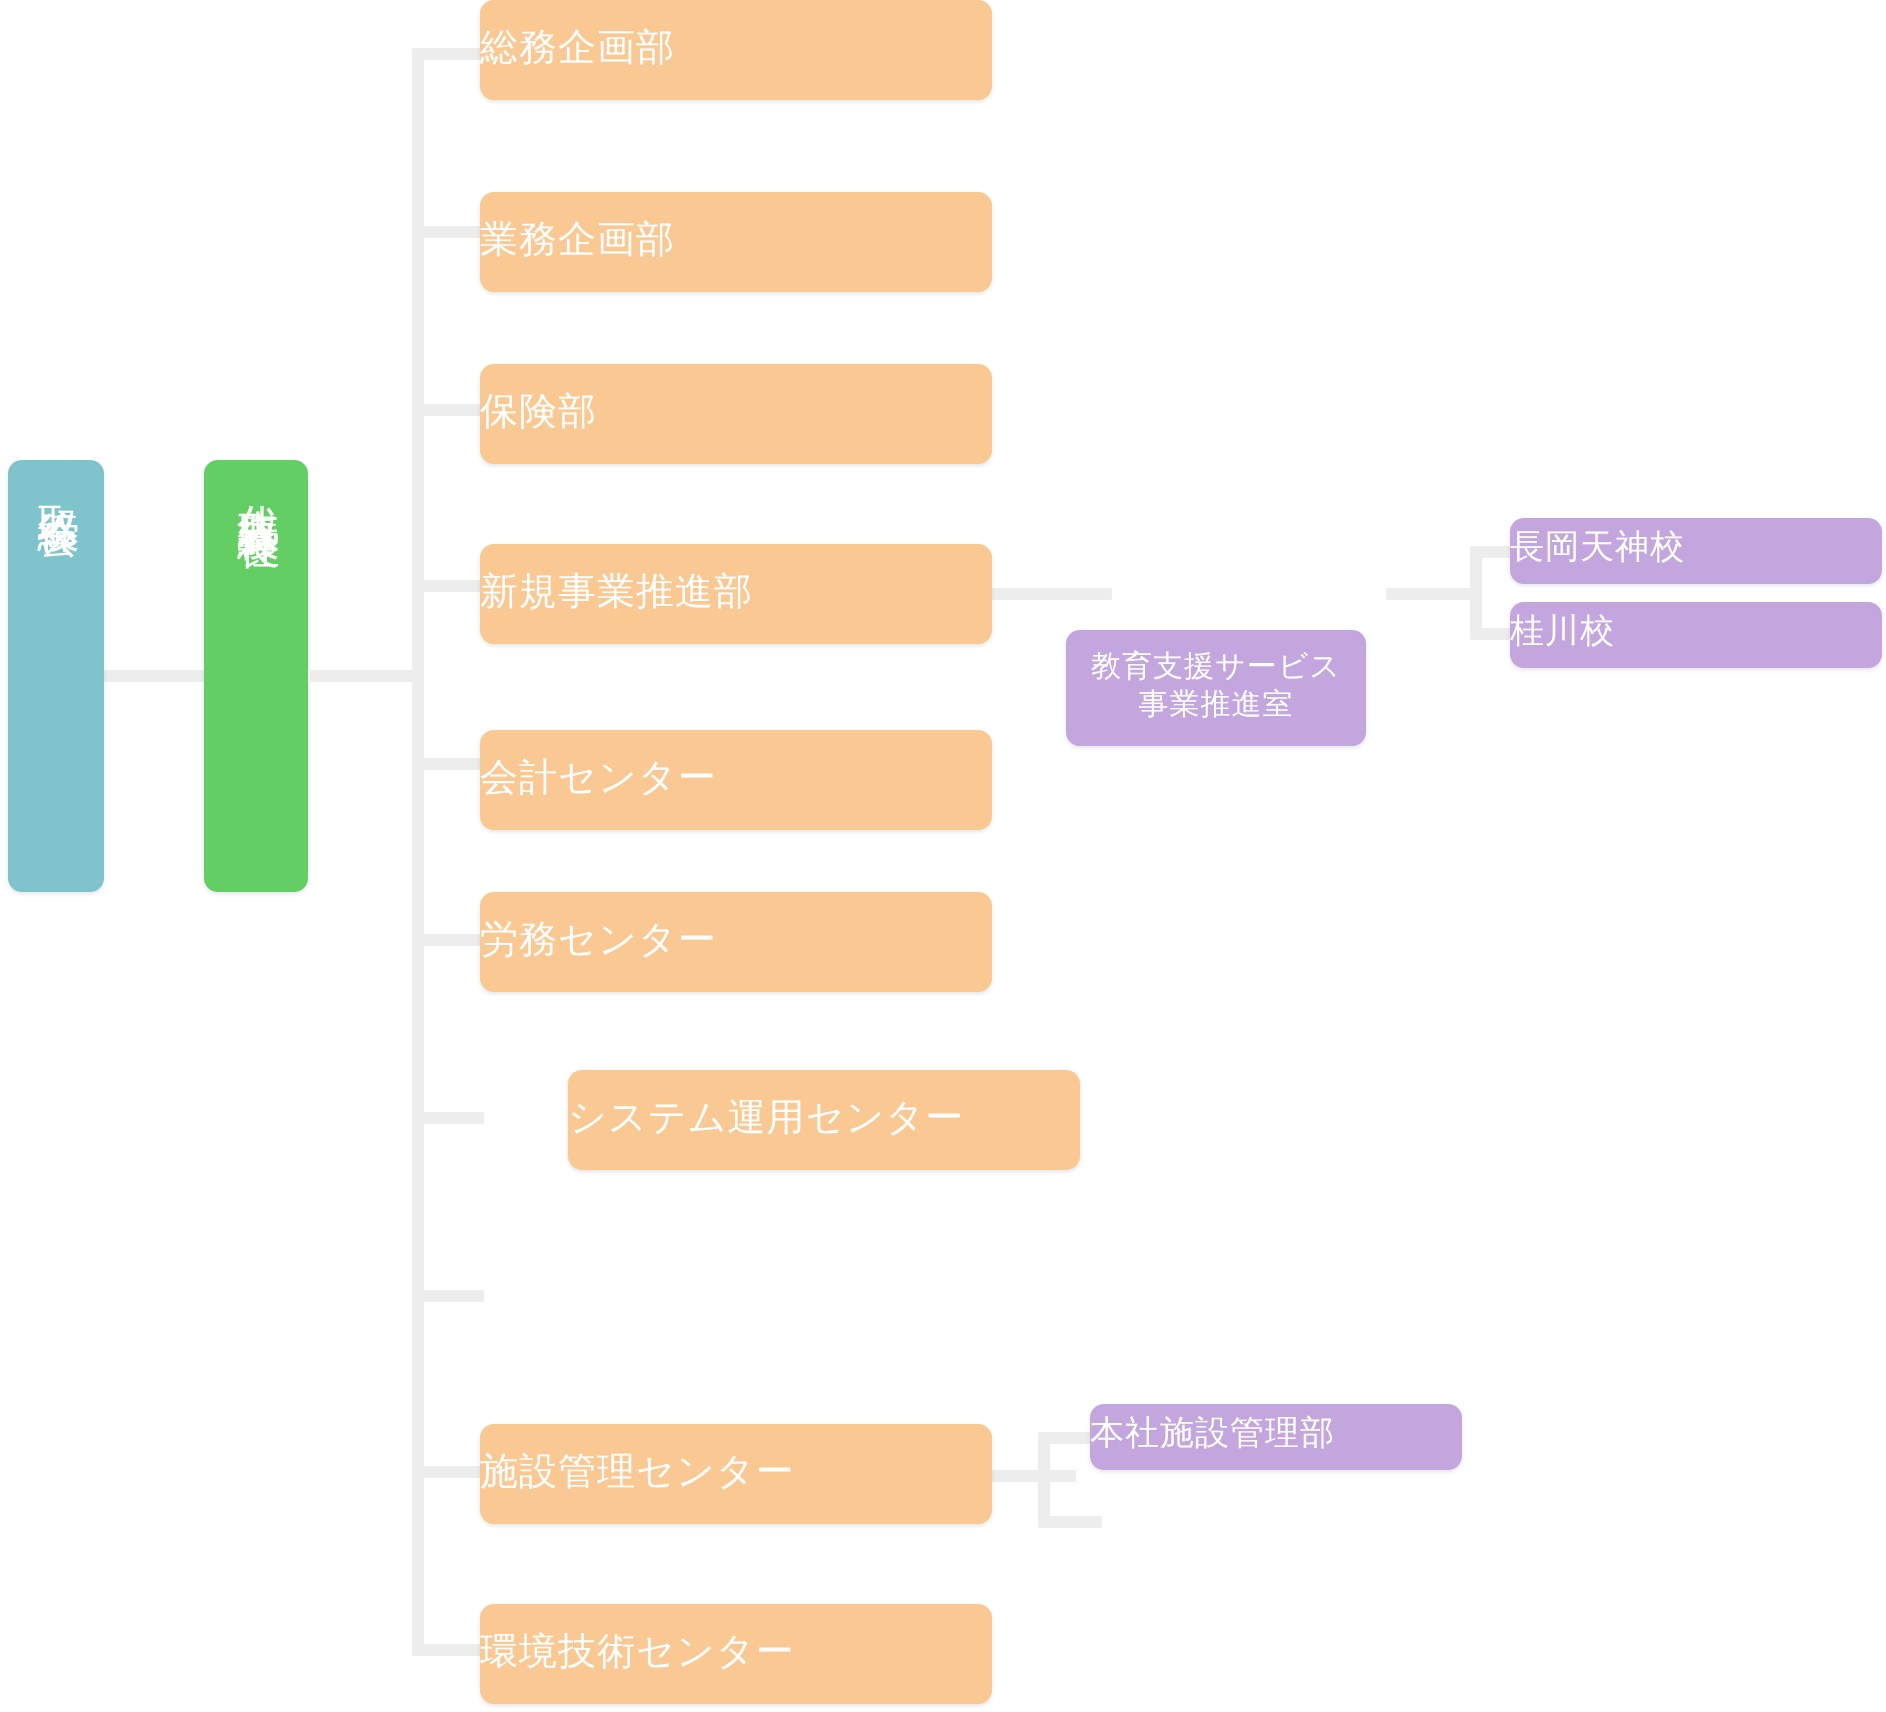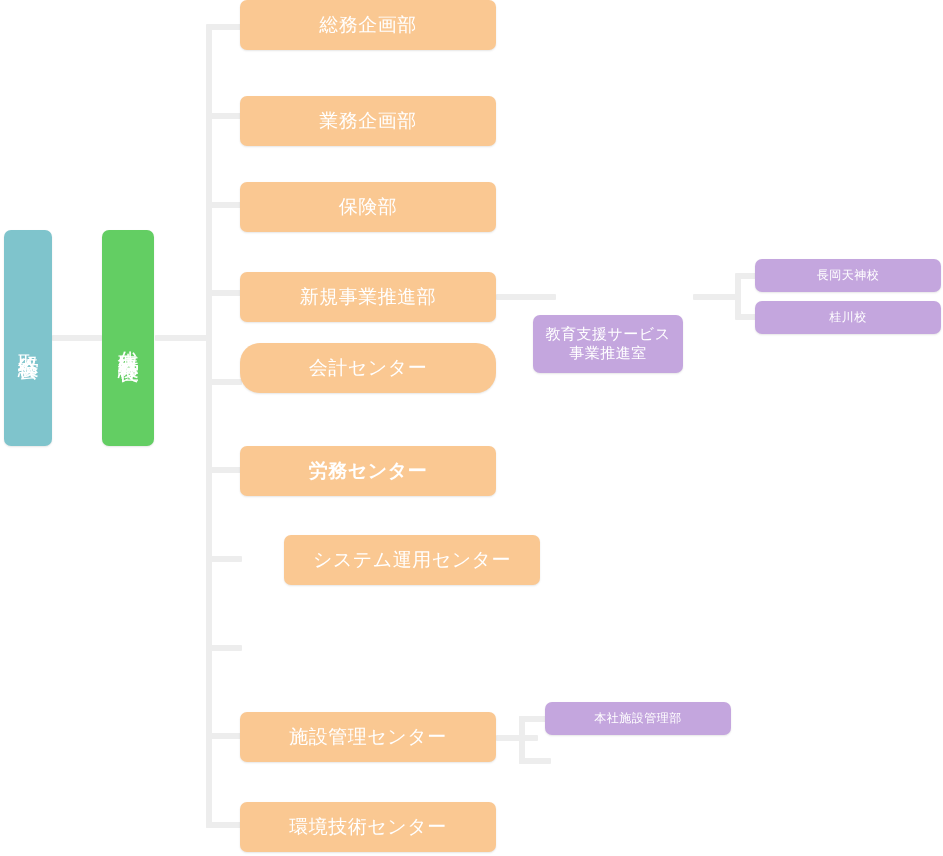--- a/index.html
+++ b/index.html
@@ -26,21 +26,21 @@
     background: #ededed;
     border-radius: 1px;
   }
 
   
   .node {
     position: absolute;
     box-sizing: border-box;
     display: flex;
     align-items: center;
-    justify-content: center;
+    justify-content: flex-start;
     text-align: center;
     color: #ffffff;
     border-radius: 7px;
     box-shadow: 0 1px 2px rgba(0,0,0,0.10);
     letter-spacing: 0.5px;
     line-height: 1.25;
     user-select: none;
   }
 
   
@@ -52,21 +52,21 @@
   }
 
   .node.teal   { background: #7FC4CC; }
   .node.green  { background: #63CE63; }
   .node.orange { background: #FAC892; }
   .node.purple { background: #C4A6DE; }
 
   .node.lvl1 { font-size: 21px; }
   .node.lvl2 { font-size: 19px; }
   .node.lvl3 { font-size: 15px; }
-  .node.lvl4 { font-size: 12px; }
+  .node.lvl4 { font-size: 17px; font-family: Liberation Mono, monospace; }
 </style>
 </head>
 <body>
 
 <div id="chart">
 
   <div class="conn" style="left:52px; top:335px; width:50px; height:6px;"></div>
 
   <div class="conn" style="left:155px; top:335px; width:57px; height:6px;"></div>
 
@@ -108,24 +108,24 @@
   </div>
   <div class="node orange lvl2" style="left:240px; top:96px; width:256px; height:50px;">
     <span>業務企画部</span>
   </div>
   <div class="node orange lvl2" style="left:240px; top:182px; width:256px; height:50px;">
     <span>保険部</span>
   </div>
   <div class="node orange lvl2" style="left:240px; top:272px; width:256px; height:50px;">
     <span>新規事業推進部</span>
   </div>
-  <div class="node orange lvl2" style="left:240px; top:343px; width:256px; height:50px;border-radius:20px;">
+  <div class="node orange lvl2" style="left:240px; top:365px; width:256px; height:50px;">
     <span>会計センター</span>
   </div>
-  <div class="node orange lvl2" style="left:240px; top:446px; width:256px; height:50px;font-weight:bold;">
+  <div class="node orange lvl2" style="left:240px; top:446px; width:256px; height:50px;">
     <span>労務センター</span>
   </div>
   <div class="node orange lvl2" style="left:240px; top:535px; width:256px; height:50px;margin-left:44px;">
     <span>システム運用センター</span>
   </div>
   <div class="node orange lvl2" style="left:240px; top:712px; width:256px; height:50px;">
     <span>施設管理センター</span>
   </div>
   <div class="node orange lvl2" style="left:240px; top:802px; width:256px; height:50px;">
     <span>環境技術センター</span>

